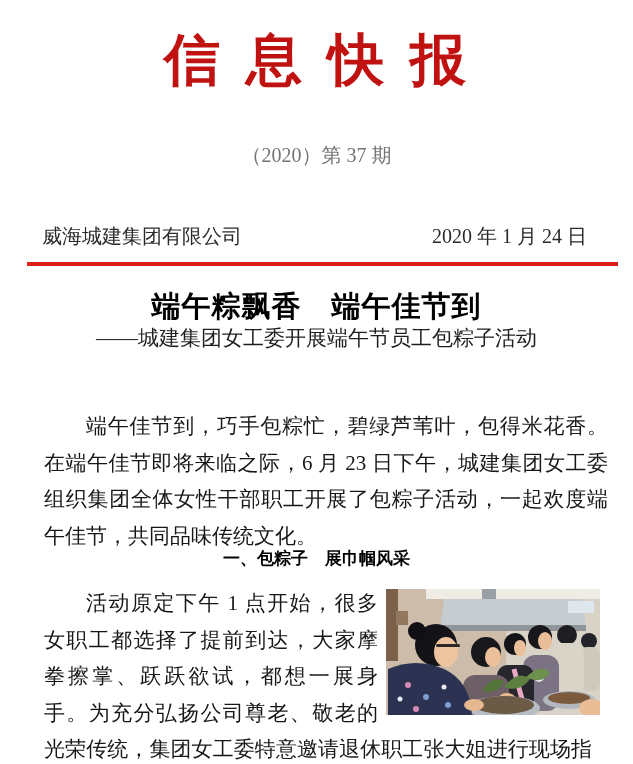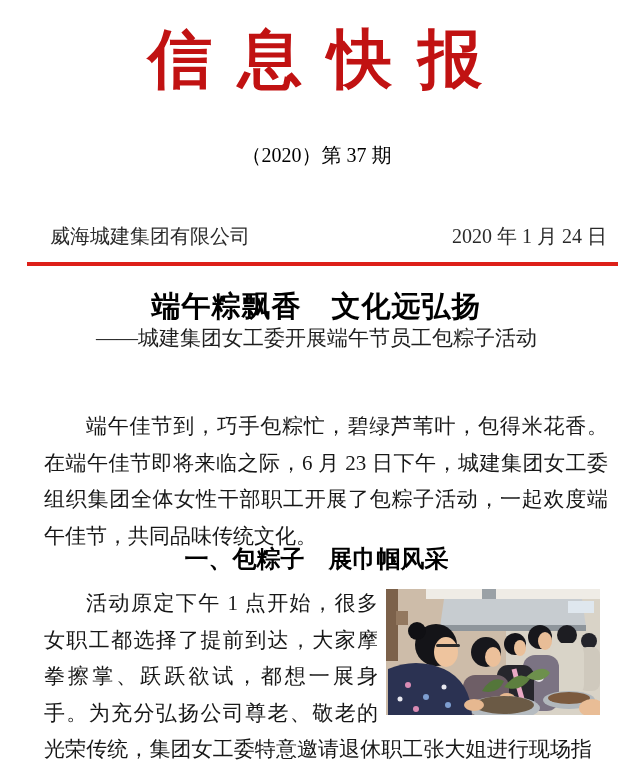--- a/index.html
+++ b/index.html
@@ -12,45 +12,45 @@
     overflow: hidden;
     font-family: "Liberation Serif", "DejaVu Serif", serif;
     color: #1c1c1c;
   }
 
   
   .masthead {
     position: absolute;
     top: 8px; left: 0; right: 3px;
     text-align: center;
-    font-size: 64px;
+    font-size: 56px;
     line-height: 104px;
     font-weight: bold;
     letter-spacing: 26px;
     text-indent: 26px;
     font-family: "Liberation Serif", "DejaVu Serif", serif;
   }
 
   
   .issue-line {
     position: absolute;
     top: 142px; left: 0; right: 0;
     text-align: center;
     font-size: 20px;
     line-height: 26px;
-    color: #000000;
+    color: #737373;
   }
 
   
   .header-row {
     position: absolute;
-    top: 223px; left: 8px; right: 0;
+    top: 223px; left: 0; right: 0;
     display: flex;
     justify-content: space-between;
-    padding: 0 26px 0 42px;
+    padding: 0 46px 0 42px;
     font-size: 20px;
     line-height: 26px;
     color: #2a2a2a;
     gap: 47px;
   }
 
   
   .red-rule {
     position: absolute;
     top: 262px; left: 27px;
@@ -91,21 +91,21 @@
     top: 400px; left: 36px;
     width: 564px;
     text-indent: 2em;
   }
 
   .section-heading {
     position: absolute;
     top: 545px; left: 0; right: 0;
     margin: 0;
     text-align: center;
-    font-size: 24px;
+    font-size: 17px;
     line-height: 28px;
     font-weight: bold;
     color: #000;
     font-family: "Liberation Sans", "DejaVu Sans", sans-serif;
   }
 
   .para-2-box {
     position: absolute;
     top: 577px; left: 36px;
     width: 564px;
@@ -131,21 +131,21 @@
 
   <div class="issue-line">（2020）第 37 期</div>
 
   <div class="header-row">
     <span>威海城建集团有限公司</span>
     <span>2020 年 1 月 24 日</span>
   </div>
 
   <div class="red-rule" style="background: rgb(221, 32, 25);"></div>
 
-  <h1 class="article-title">端午粽飘香　文化远弘扬</h1>
+  <h1 class="article-title">端午粽飘香　端午佳节到</h1>
 
   <div class="article-subtitle">——城建集团女工委开展端午节员工包粽子活动</div>
 
   <p class="para para-1">端午佳节到，巧手包粽忙，碧绿芦苇叶，包得米花香。在端午佳节即将来临之际，6 月 23 日下午，城建集团女工委组织集团全体女性干部职工开展了包粽子活动，一起欢度端午佳节，共同品味传统文化。</p>
 
   <h2 class="section-heading">一、包粽子　展巾帼风采</h2>
 
   <div class="para-2-box">
     <div class="photo-frame" role="img" aria-label="城建集团女职工在厨房围着不锈钢盆包粽子的活动现场照片">
       <svg viewBox="0 0 214 126" xmlns="http://www.w3.org/2000/svg">

